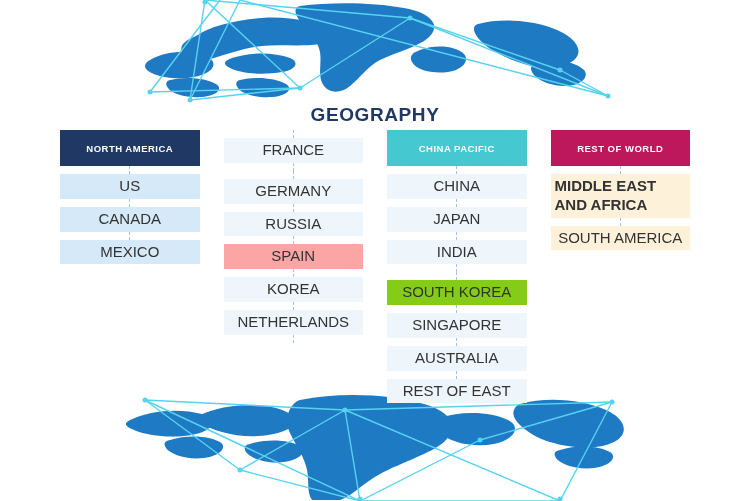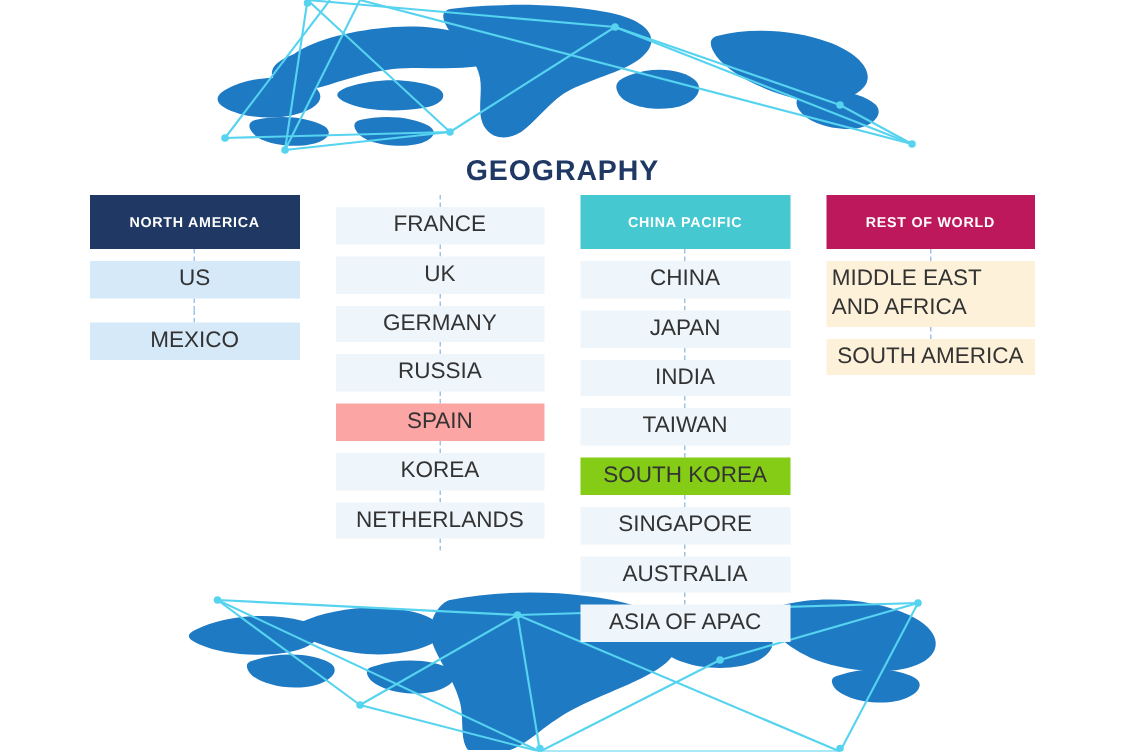--- a/index.html
+++ b/index.html
@@ -75,20 +75,21 @@
     justify-content: center;
     text-align: left;
     font-size: 15px;
     color: #333333;
     box-sizing: border-box;
     padding: 3px 4px;
     line-height: 1.25;
   }
   .item.tall {
     min-height: 42px;
+    font-weight: bold;
   }
 </style>
 </head>
 <body>
 
 <svg class="bg-map" viewBox="0 0 750 501" xmlns="http://www.w3.org/2000/svg">
 
   <g fill="#1f7ac4">
     <path d="M135,95 L160,60 L185,45 L215,38 L250,30 L300,22 L340,14 L380,8 L420,6 L460,10 L500,18 L540,30 L575,45 L600,62 L610,80 L605,95 L560,97 L520,92 L490,96 L455,92 L420,96 L380,92 L340,96 L300,92 L260,96 L220,92 L180,96 Z" opacity="0.0"></path>
   </g>
@@ -167,29 +168,29 @@
 
 <div class="title">GEOGRAPHY</div>
 
 <div class="columns">
 
   <div class="col">
     <div class="col-header" style="background:#1f3864">NORTH AMERICA</div>
     <div class="connector"></div>
     <div class="item" style="background:#d6e9f8">US</div>
     <div class="connector"></div>
+    <div class="item" style="background:#d6e9f8">CANADA</div>
     <div class="connector"></div>
     <div class="item" style="background:#d6e9f8">MEXICO</div>
   </div>
 
   <div class="col">
     <div class="connector"></div>
     <div class="item" style="background:#eef6fc">FRANCE</div>
     <div class="connector"></div>
-    <div class="item" style="background:#eef6fc">UK</div>
     <div class="connector"></div>
     <div class="item" style="background:#eef6fc">GERMANY</div>
     <div class="connector"></div>
     <div class="item" style="background:#eef6fc">RUSSIA</div>
     <div class="connector"></div>
     <div class="item" style="background:#fca5a5">SPAIN</div>
     <div class="connector"></div>
     <div class="item" style="background:#eef6fc">KOREA</div>
     <div class="connector"></div>
     <div class="item" style="background:#eef6fc">NETHERLANDS</div>
@@ -198,29 +199,28 @@
 
   <div class="col">
     <div class="col-header" style="background:#45c8d0">CHINA PACIFIC</div>
     <div class="connector"></div>
     <div class="item" style="background:#eef6fc">CHINA</div>
     <div class="connector"></div>
     <div class="item" style="background:#eef6fc">JAPAN</div>
     <div class="connector"></div>
     <div class="item" style="background:#eef6fc">INDIA</div>
     <div class="connector"></div>
-    <div class="item" style="background:#eef6fc">TAIWAN</div>
     <div class="connector"></div>
     <div class="item" style="background:#84cc16">SOUTH KOREA</div>
     <div class="connector"></div>
     <div class="item" style="background:#eef6fc">SINGAPORE</div>
     <div class="connector"></div>
     <div class="item" style="background:#eef6fc">AUSTRALIA</div>
     <div class="connector"></div>
-    <div class="item" style="background:#eef6fc">ASIA OF APAC</div>
+    <div class="item" style="background:#eef6fc">REST OF EAST</div>
   </div>
 
   <div class="col">
     <div class="col-header" style="background:#be185d">REST OF WORLD</div>
     <div class="connector"></div>
     <div class="item tall" style="background:#fdf1d9">MIDDLE EAST AND AFRICA</div>
     <div class="connector"></div>
     <div class="item" style="background:#fdf1d9">SOUTH AMERICA</div>
   </div>
 

